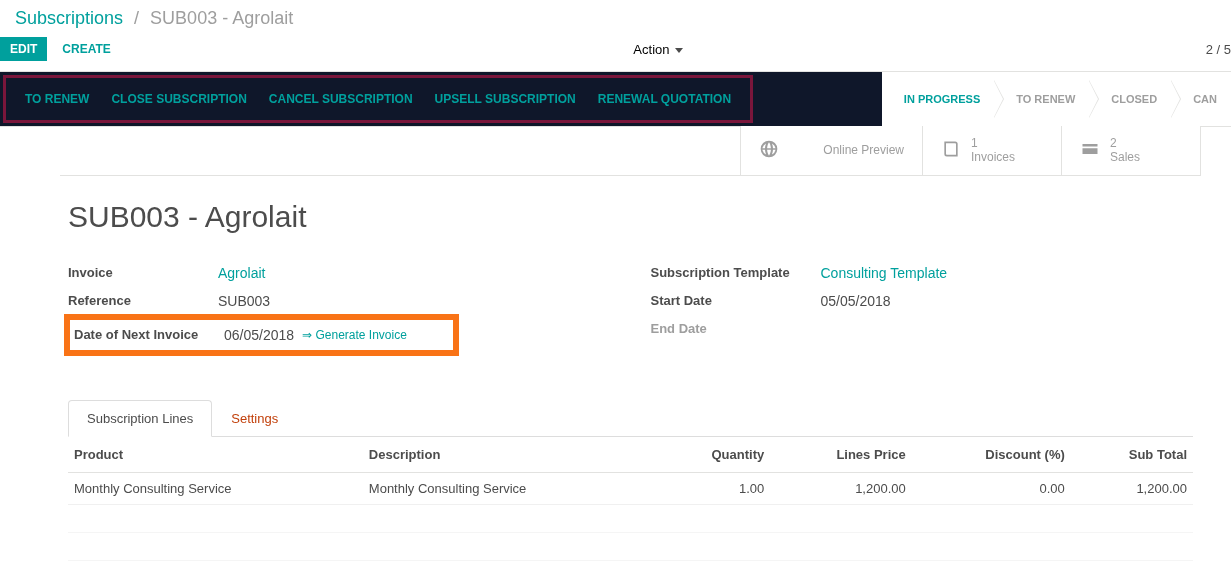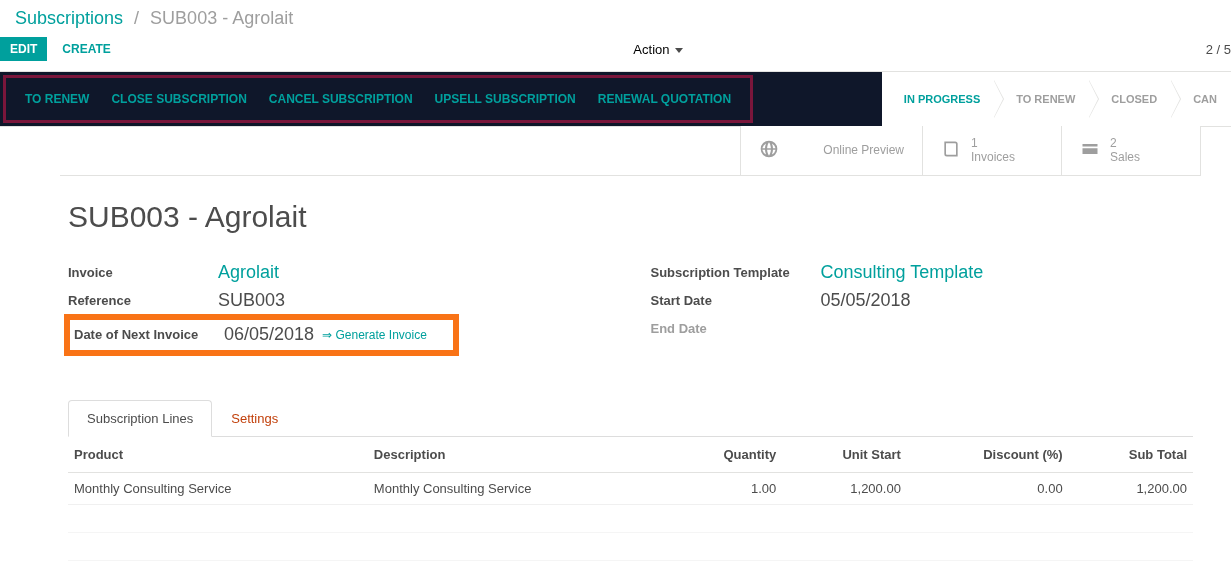--- a/index.html
+++ b/index.html
@@ -42,21 +42,21 @@
     .stat-icon svg { width: 20px; height: 20px; fill: #9e9e9e; }
     .stat-text { display: flex; flex-direction: column; font-size: 12px; color: #9e9e9e; line-height:1.2; }
     
     
     .content { padding: 24px 8px 0; }
     .record-title { font-size: 30px; color: #4c4c4c; margin-bottom: 28px; font-weight: 500; }
     .field-row-container { display: flex; gap: 40px; }
     .field-col { flex: 1; }
     .field-row { display: flex; margin-bottom: 6px; min-height: 22px; align-items:center; }
     .field-label { width: 150px; font-weight: bold; color: #4c4c4c; font-size:13px; flex-shrink:0; }
-    .field-value { color: #4c4c4c; font-size:18px;text-align:right; }
+    .field-value { color: #4c4c4c; font-size:14px;text-align:right; }
     .field-value.link { color: #00a09d; }
     .highlight-box-2 { border: 6px solid #f97316; padding: 4px 4px; margin: -4px -4px 14px; display:inline-block; min-width: 395px; }
     .gen-invoice-link { color: #00a09d; text-decoration: none; font-size: 12px; margin-left: 8px; }
     
     
     .tabs { display: flex; border-bottom: 1px solid #ddd; margin-top: 30px; }
     .tab { padding: 10px 18px; background: #fff; border: 1px solid transparent; border-bottom: none; font-size: 13px; color: #c2410c; cursor: pointer; }
     .tab.active { border-color: #ddd; border-bottom: 1px solid #fff; margin-bottom: -1px; color: #4c4c4c; border-radius: 4px 4px 0 0; font-weight:500; }
     
     
@@ -184,21 +184,21 @@
       <div class="tab active">Subscription Lines</div>
       <div class="tab">Settings</div>
     </div>
 
     <table>
       <thead>
         <tr>
           <th>Product</th>
           <th>Description</th>
           <th class="num">Quantity</th>
-          <th class="num">Unit Start</th>
+          <th class="num">Lines Price</th>
           <th class="num">Discount (%)</th>
           <th class="num">Sub Total</th>
         </tr>
       </thead>
       <tbody>
         <tr>
           <td>Monthly Consulting Service</td>
           <td>Monthly Consulting Service</td>
           <td class="num">1.00</td>
           <td class="num">1,200.00</td>

